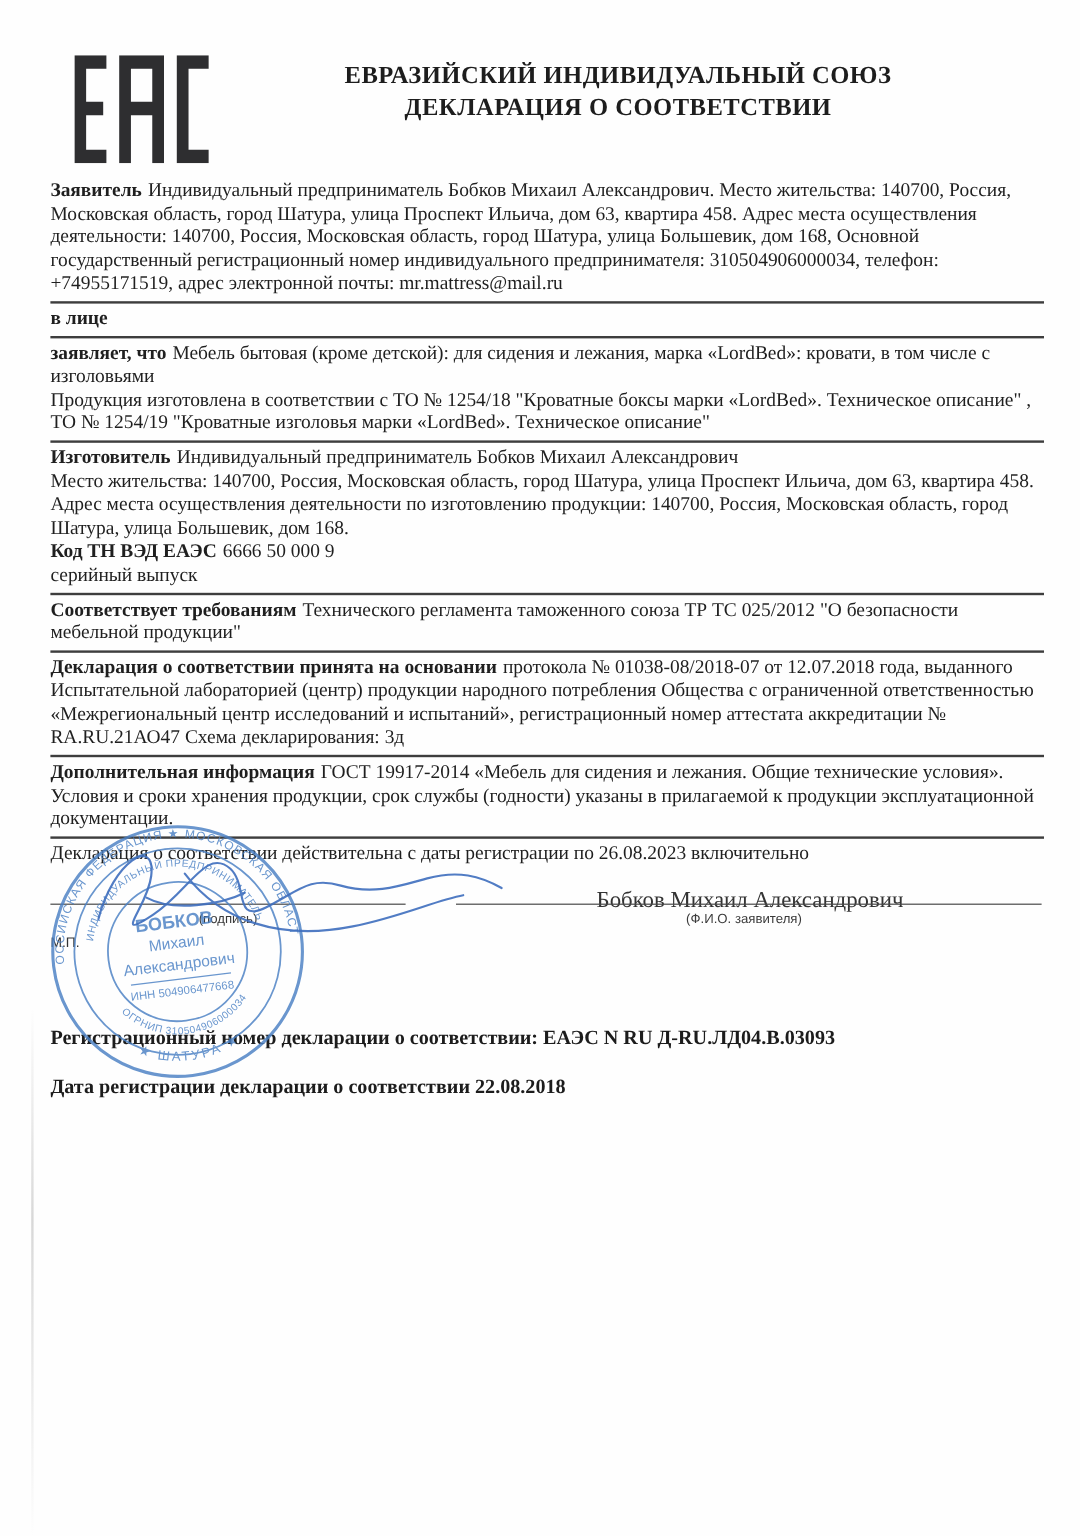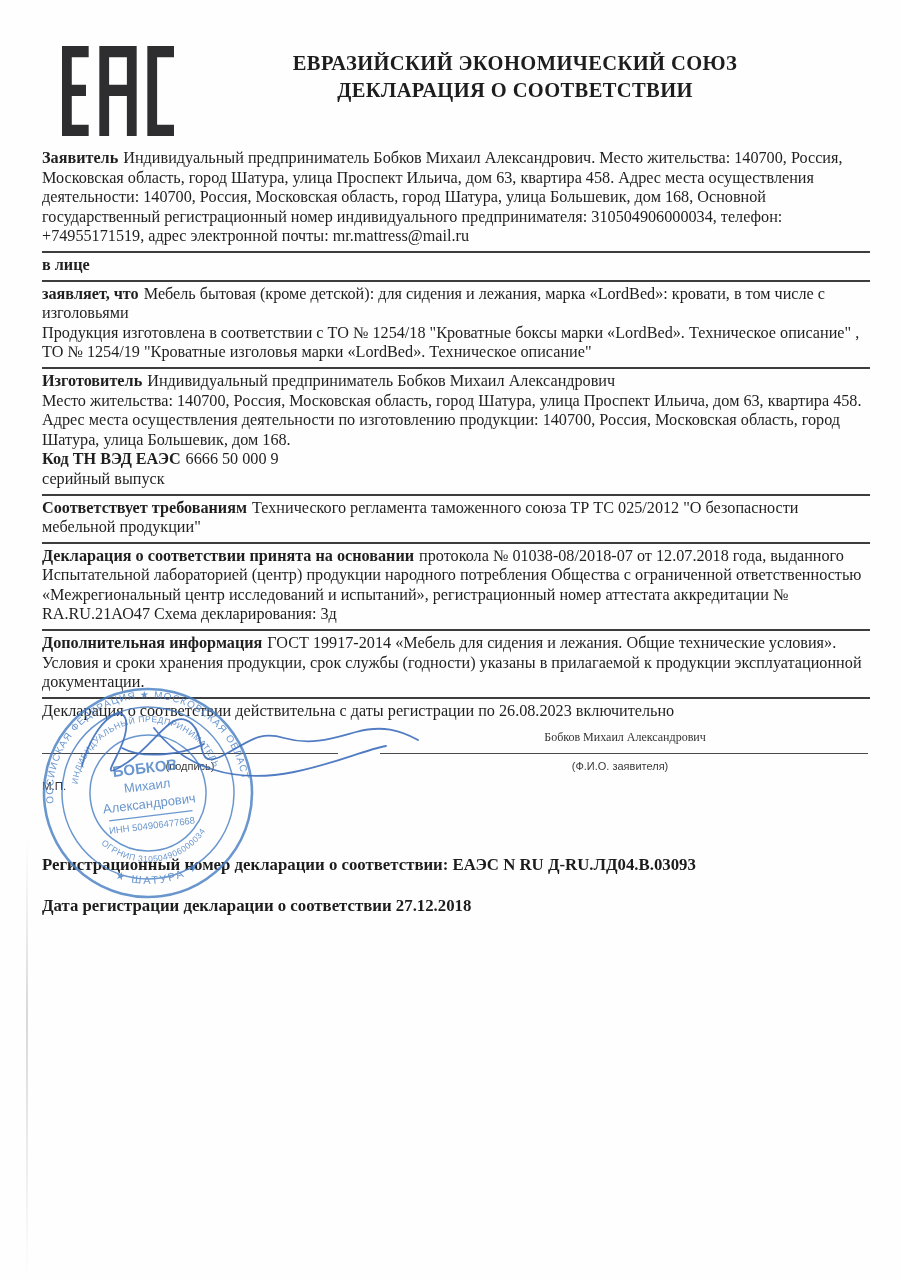--- a/index.html
+++ b/index.html
@@ -17,22 +17,22 @@
   .titles div { font-weight:bold; font-size:20.5px; line-height:27px; letter-spacing:0.4px; color:#1d1d1d; }
   
   .content { position:absolute; left:42px; right:30px; top:146px;
     font-size:16.2px; line-height:19.6px; color:#1f1f1f; }
   .sec { border-bottom:2px solid #3d3d3d; padding:3px 0 4px 0; }
   .sec:last-child { border-bottom:none; }
   .lbl { font-weight:bold; margin-right:5px; }
   .bold-line { font-weight:normal; }
   
   .sig-row { position:relative; height:112px; }
-  .sig-name { position:absolute; left:338px; width:490px; top:3px; text-align:center;
-    font-size:12px; color:#333; }
+  .sig-name { position:absolute; left:338px; width:490px; top:16px; text-align:center;
+    font-size:19px; color:#333; }
   .rule { position:absolute; top:28px; border-top:1.7px solid #4a4a4a; }
   .rule.left { left:0; width:296px; }
   .rule.right { left:338px; right:2px; }
   .sig-cap { position:absolute; top:32px; text-align:center;
     font-family:"Liberation Sans", sans-serif; font-size:11px; color:#3a3a3a; }
   .sig-cap.c1 { left:0; width:296px; }
   .sig-cap.c2 { left:333px; width:490px; }
   .mp { position:absolute; left:0; width:296px; top:52px; text-align:left;
     font-family:"Liberation Sans", sans-serif; font-size:11.5px; color:#333; }
   .reg-line { font-weight:bold; font-size:16.8px; margin-top:18px; color:#1c1c1c; }
@@ -52,21 +52,21 @@
 
   <svg class="logo" viewBox="0 0 126 88" preserveAspectRatio="none">
     <g fill="#2e2e30">
       <path d="M0 0 H30 V11 H11 V38 H27 V49 H11 V77 H30 V88 H0 Z"></path>
       <path fill-rule="evenodd" d="M42 0 H84 V88 H73 V49 H53 V88 H42 Z M53 11 H73 V38 H53 Z"></path>
       <path d="M96 0 H126 V11 H107 V77 H126 V88 H96 Z"></path>
     </g>
   </svg>
 
   <div class="titles">
-    <div>ЕВРАЗИЙСКИЙ ЭКОНОМИЧЕСКИЙ СОЮЗ</div>
+    <div>ЕВРАЗИЙСКИЙ ИНДИВИДУАЛЬНЫЙ СОЮЗ</div>
     <div>ДЕКЛАРАЦИЯ О СООТВЕТСТВИИ</div>
   </div>
 
   <div class="content">
 
     <div class="sec">
       <span class="lbl">Заявитель</span><span>Индивидуальный предприниматель Бобков Михаил Александрович. Место жительства: 140700, Россия, Московская область, город Шатура, улица Проспект Ильича, дом 63, квартира 458. Адрес места осуществления деятельности: 140700, Россия, Московская область, город Шатура, улица Большевик, дом 168, Основной государственный регистрационный номер индивидуального предпринимателя: 310504906000034, телефон: +74955171519, адрес электронной почты: mr.mattress@mail.ru</span>
     </div>
 
     <div class="sec">
@@ -111,21 +111,21 @@
     <div class="sig-row">
       <div class="sig-name">Бобков Михаил Александрович</div>
       <div class="rule left"></div>
       <div class="rule right"></div>
       <div class="sig-cap c1">(подпись)</div>
       <div class="sig-cap c2">(Ф.И.О. заявителя)</div>
       <div class="mp">М.П.</div>
     </div>
 
     <div class="reg-line">Регистрационный номер декларации о соответствии: ЕАЭС N RU Д-RU.ЛД04.В.03093</div>
-    <div class="reg-line date">Дата регистрации декларации о соответствии 27.12.2018</div>
+    <div class="reg-line date">Дата регистрации декларации о соответствии 22.08.2018</div>
   </div>
 
   <svg class="stamp-svg" viewBox="0 0 240 240">
     <g transform="rotate(-7 120 120)">
       <g fill="none" stroke="#4a80c4">
         <circle cx="120" cy="120" r="104" stroke-width="2.6"></circle>
         <circle cx="120" cy="120" r="86" stroke-width="1.5"></circle>
         <circle cx="120" cy="120" r="58" stroke-width="1.5"></circle>
         <line x1="78" y1="143" x2="162" y2="143" stroke-width="1.2"></line>
       </g>

